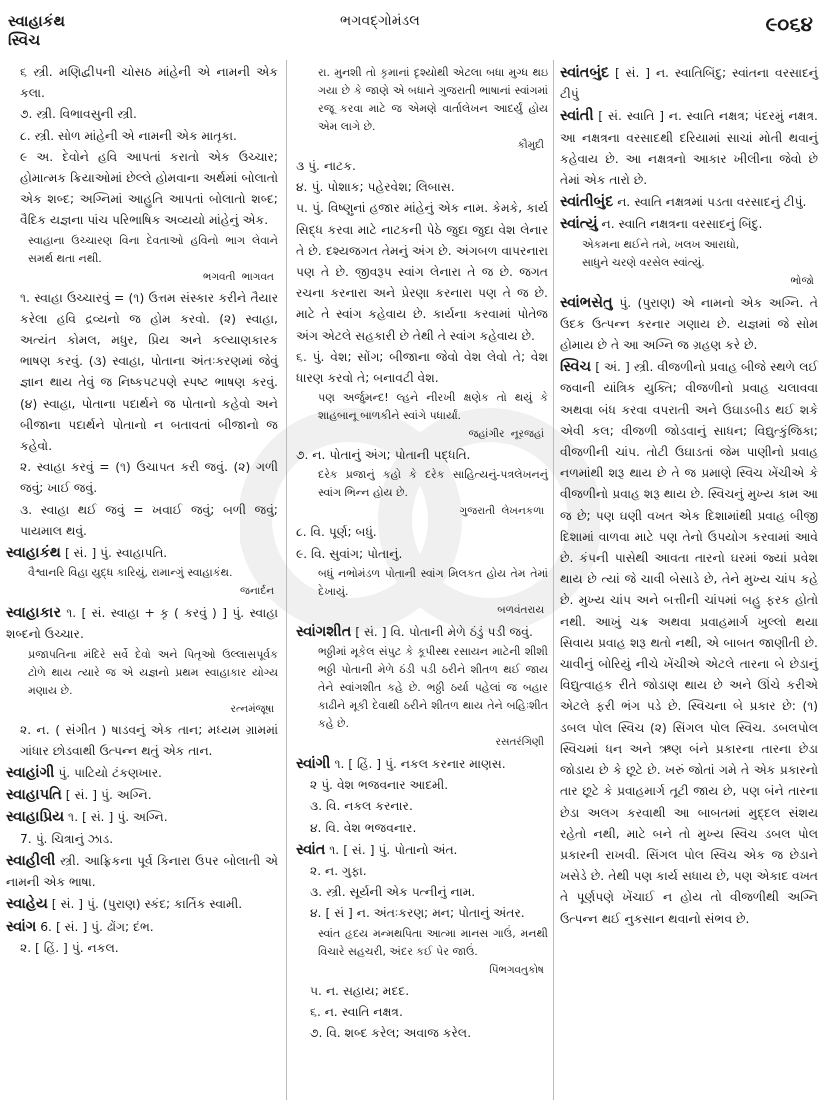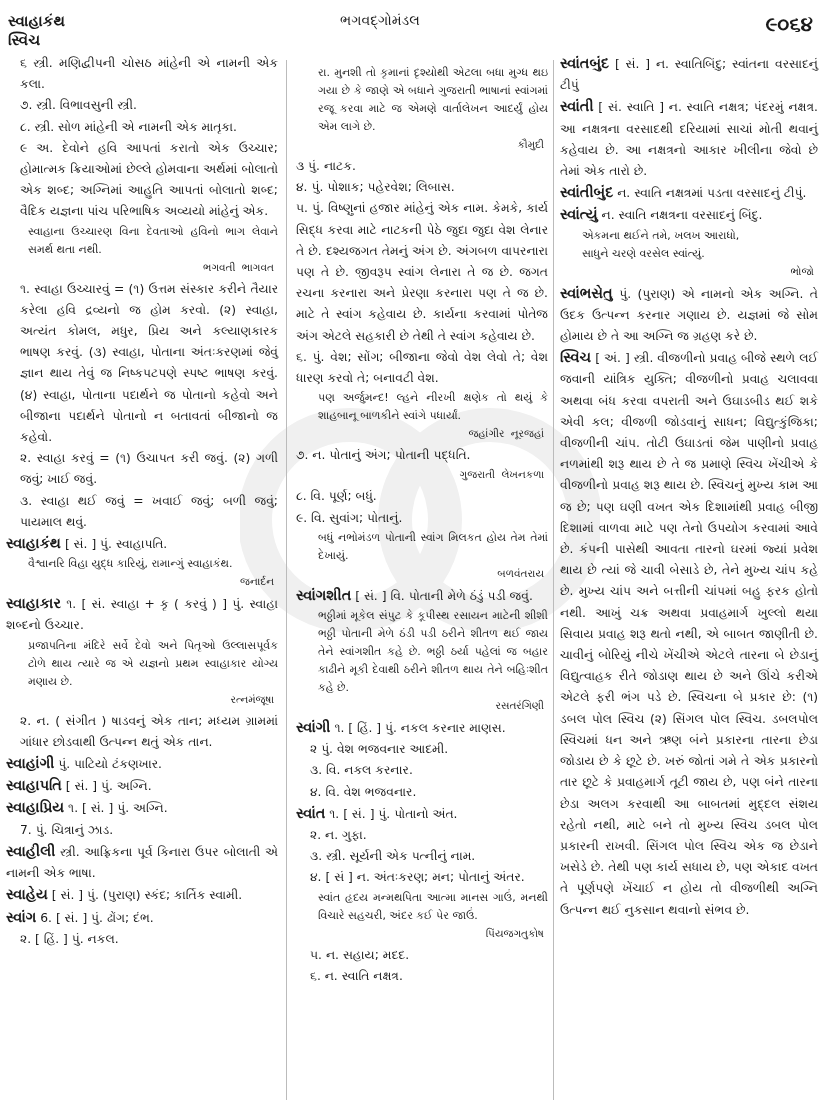--- a/index.html
+++ b/index.html
@@ -3,21 +3,21 @@
 <meta charset="utf-8">
 <style>
   html,body{margin:0;padding:0;background:#fff;}
   body{width:825px;height:1116px;position:relative;overflow:hidden;
        font-family:"DejaVu Sans",sans-serif;color:#1a1a1a;}
   .watermark{position:absolute;left:240px;top:340px;width:360px;height:360px;pointer-events:none;}
   .header{position:absolute;top:10px;left:0;width:825px;height:36px;}
   .hdr-left{position:absolute;left:8px;top:2px;font-weight:bold;font-size:15px;line-height:19px;}
   .hdr-center{position:absolute;left:340px;top:2px;font-size:14px;}
   .hdr-right{position:absolute;right:12px;top:2px;font-size:20px;font-weight:bold;}
-  .col{position:absolute;top:39px;font-size:12.3px;line-height:21.2px;}
+  .col{position:absolute;top:48px;font-size:12.3px;line-height:21.2px;}
   .col1{left:6px;width:272px;}
   .col2{left:296px;width:252px;top:64px;}
   .col3{left:560px;width:258px;}
   .divider{position:absolute;top:60px;width:1px;background:#bbb;height:1040px;}
   .d1{left:286px;} .d2{left:553px;}
   .p{margin:0;text-align:justify;}
   .ind{padding-left:14px;}
   .hw{font-weight:bold;font-size:14.5px;}
   .q{font-size:11px;line-height:18px;padding-left:22px;margin:0 0;}
   .src{text-align:right;font-size:10.5px;line-height:18px;margin:0 4px 2px 0;font-family:Liberation Mono, monospace;}
@@ -72,40 +72,42 @@
 <div class="col col2">
   <p class="p q">રા. મુનશી તો કૃમાનાં દૃશ્યોથી એટલા બધા મુગ્ધ થઇ ગયા છે કે જાણે એ બધાને ગુજરાતી ભાષાનાં સ્વાંગમાં રજૂ કરવા માટે જ એમણે વાર્તાલેખન આદર્યું હોય એમ લાગે છે.</p>
   <p class="src">કૌમુદી</p>
   <p class="p">૩ પું. નાટક.</p>
   <p class="p">૪. પું. પોશાક; પહેરવેશ; લિબાસ.</p>
   <p class="p">૫. પું. વિષ્ણુનાં હજાર માંહેનું એક નામ. કેમકે, કાર્ય સિદ્ધ કરવા માટે નાટકની પેઠે જુદા જુદા વેશ લેનાર તે છે. દશ્યજગત તેમનું અંગ છે. અંગબળ વાપરનારા પણ તે છે. જીવરૂપ સ્વાંગ લેનારા તે જ છે. જગત રચના કરનારા અને પ્રેરણા કરનારા પણ તે જ છે. માટે તે સ્વાંગ કહેવાય છે. કાર્યના કરવામાં પોતેજ અંગ એટલે સહકારી છે તેથી તે સ્વાંગ કહેવાય છે.</p>
   <p class="p">૬. પું. વેશ; સોંગ; બીજાના જેવો વેશ લેવો તે; વેશ ધારણ કરવો તે; બનાવટી વેશ.</p>
   <p class="p q">પણ અર્જુમન્દ! લ્હને નીરખી ક્ષણેક તો થયું કે શાહબાનૂ બાળકીને સ્વાંગે પધાર્યાં.</p>
   <p class="src">જહાંગીર નૂરજહાં</p>
   <p class="p">૭. ન. પોતાનું અંગ; પોતાની પદ્ધતિ.</p>
+  <p class="p q">દરેક પ્રજાનું કહો કે દરેક સાહિત્યનું-પત્રલેખનનું સ્વાંગ ભિન્ન હોય છે.</p>
   <p class="src">ગુજરાતી લેખનકળા</p>
   <p class="p">૮. વિ. પૂર્ણ; બધું.</p>
   <p class="p">૯. વિ. સુવાંગ; પોતાનું.</p>
   <p class="p q">બધું નભોમંડળ પોતાની સ્વાંગ મિલકત હોય તેમ તેમાં દેખાયું.</p>
   <p class="src">બળવંતરાય</p>
   <p class="p"><span class="hw">સ્વાંગશીત</span><span> [ સં. ] વિ. પોતાની મેળે ઠંડું પડી જવું.</span></p>
   <p class="p q">ભઠ્ઠીમાં મૂકેલ સંપુટ કે કૂપીસ્થ રસાયન માટેની શીશી ભઠ્ઠી પોતાની મેળે ઠંડી પડી ઠરીને શીતળ થઈ જાય તેને સ્વાંગશીત કહે છે. ભઠ્ઠી ઠર્યા પહેલાં જ બહાર કાઢીને મૂકી દેવાથી ઠરીને શીતળ થાય તેને બહિઃશીત કહે છે.</p>
   <p class="src">રસતરંગિણી</p>
   <p class="p"><span class="hw">સ્વાંગી</span><span> ૧. [ હિં. ] પું. નકલ કરનાર માણસ.</span></p>
   <p class="p ind">૨ પું. વેશ ભજવનાર આદમી.</p>
   <p class="p ind">૩. વિ. નકલ કરનાર.</p>
   <p class="p ind">૪. વિ. વેશ ભજવનાર.</p>
   <p class="p"><span class="hw">સ્વાંત</span><span> ૧. [ સં. ] પું. પોતાનો અંત.</span></p>
   <p class="p ind">૨. ન. ગુફા.</p>
   <p class="p ind">૩. સ્ત્રી. સૂર્યની એક પત્નીનું નામ.</p>
   <p class="p ind">૪. [ સં ] ન. અંતઃકરણ; મન; પોતાનું અંતર.</p>
   <p class="p q">સ્વાંત હૃદય મન્મથપિતા આત્મા માનસ ગાઉં, મનથી વિચારે સહચરી, અંદર કઈ પેર જાઉં.</p>
-  <p class="src">પિંયજગતુકોષ</p>
+  <p class="src">પિંભગવતુકોષ</p>
   <p class="p ind">૫. ન. સહાય; મદદ.</p>
   <p class="p ind">૬. ન. સ્વાતિ નક્ષત્ર.</p>
+  <p class="p ind">૭. વિ. શબ્દ કરેલ; અવાજ કરેલ.</p>
 </div>
 
 <div class="col col3">
   <p class="p" style="margin-top:14px"><span class="hw">સ્વાંતબુંદ</span><span> [ સં. ] ન. સ્વાતિબિંદુ; સ્વાંતના વરસાદનું ટીપું</span></p>
   <p class="p"><span class="hw">સ્વાંતી</span><span> [ સં. સ્વાતિ ] ન. સ્વાતિ નક્ષત્ર; પંદરમું નક્ષત્ર. આ નક્ષત્રના વરસાદથી દરિયામાં સાચાં મોતી થવાનું કહેવાય છે. આ નક્ષત્રનો આકાર ખીલીના જેવો છે તેમાં એક તારો છે.</span></p>
   <p class="p"><span class="hw">સ્વાંતીબુંદ</span><span> ન. સ્વાતિ નક્ષત્રમાં પડતા વરસાદનું ટીપું.</span></p>
   <p class="p"><span class="hw">સ્વાંત્યું</span><span> ન. સ્વાતિ નક્ષત્રના વરસાદનું બિંદુ.</span></p>
   <p class="p q" style="margin-bottom:0">એકમના થઈને તમે, ખલખ આરાધો,</p>
   <p class="p q" style="margin-top:0">સાધુને ચરણે વરસેલ સ્વાંત્યું.</p>
   <p class="src">ભોજો</p>

